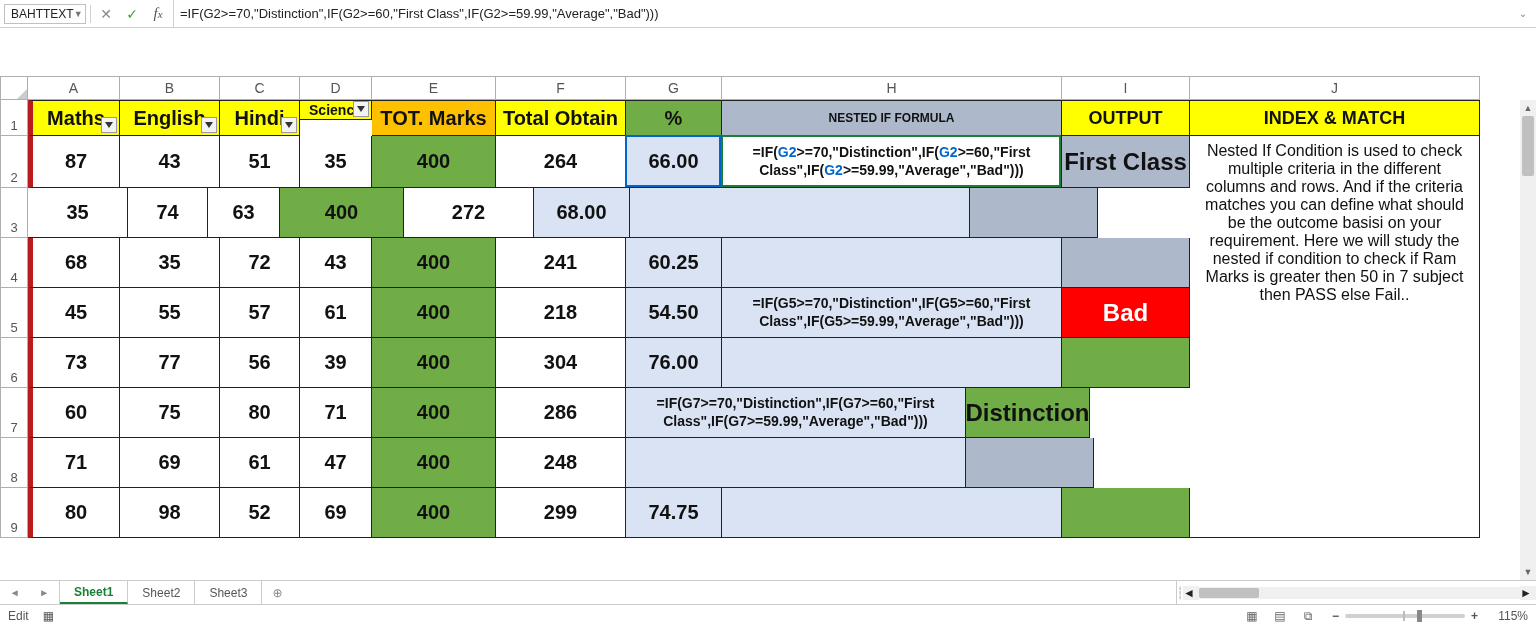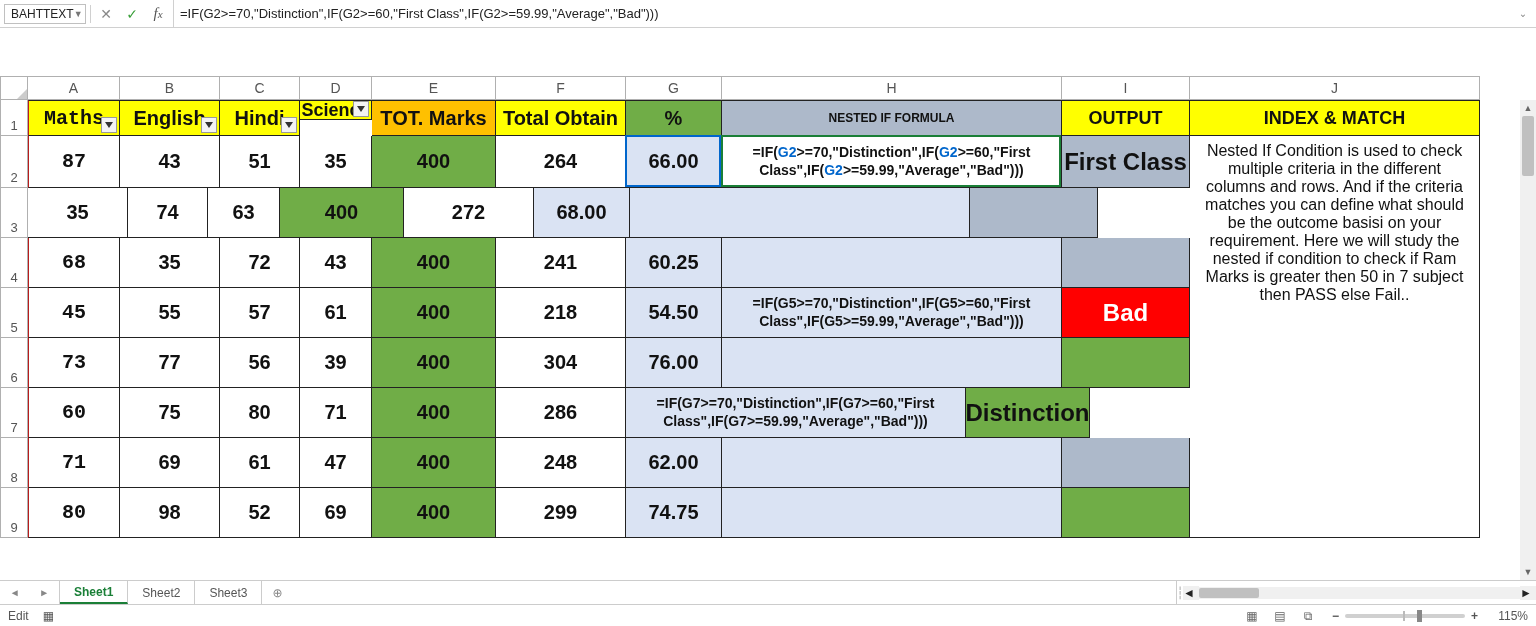--- a/index.html
+++ b/index.html
@@ -89,21 +89,21 @@
     font-family: "Comic Sans MS", cursive, sans-serif;
     font-size:20px; font-weight:bold;
     color:#111;
     background:#fff;
     position:relative;
     overflow:hidden;
   }
   .cell.header-row {
     border-top:1px solid #222;
   }
-  .cell.first-col { border-left:1px solid #b91c1c;font-family:Liberation Mono, monospace; }
+  .cell.first-col { border-left:5px solid #b91c1c; }
   .hdr-yellow { background:#ffff00; }
   .hdr-orange { background:#ffc000; }
   .hdr-green  { background:#70ad47; }
   .hdr-blue   { background:#adb9ca; }
   .col-E-body { background:#70ad47; }
   .col-G-body { background:#dae3f3; }
   .col-H-body { background:#dae3f3; font-family:Arial,sans-serif; font-size:14px; font-weight:bold; text-align:center; padding:2px 6px; line-height:1.25; }
   .col-I-body { background:#adb9ca; font-size:24px; }
   .col-J-body { background:#fff; font-family:"Comic Sans MS",cursive,sans-serif; font-size:16px; font-weight:normal; align-items:flex-start; padding:6px 10px; text-align:center; }
   .out-bad { background:#ff0000 !important; color:#fff; }
@@ -256,21 +256,21 @@
           <div class="row-h" style="height: 50px;">6</div>
           <div class="row-h" style="height: 50px;">7</div>
           <div class="row-h" style="height: 50px;">8</div>
           <div class="row-h" style="height: 50px;">9</div>
         </div>
         <div class="cells">
           <div class="row" style="height: 36px;">
             <div class="cell first-col header-row hdr-yellow" style="width: 92px; height: 36px; font-size: 20px;">Maths<div class="filter-arrow"></div></div>
             <div class="cell header-row hdr-yellow" style="width: 100px; height: 36px; font-size: 20px;">English<div class="filter-arrow"></div></div>
             <div class="cell header-row hdr-yellow" style="width: 80px; height: 36px; font-size: 20px;">Hindi<div class="filter-arrow"></div></div>
-            <div class="cell header-row hdr-yellow" style="width: 72px; height: 20px; font-size: 18px;">Science<div class="filter-arrow"></div></div>
+            <div class="cell header-row hdr-yellow" style="width: 72px; height: 20px; font-size: 14px;">Science<div class="filter-arrow"></div></div>
             <div class="cell header-row hdr-orange" style="width: 124px; height: 36px; font-size: 20px;">TOT. Marks</div>
             <div class="cell header-row hdr-yellow" style="width: 130px; height: 36px; font-size: 20px;">Total Obtain</div>
             <div class="cell header-row hdr-green" style="width: 96px; height: 36px; font-size: 20px;">%</div>
             <div class="cell header-row hdr-blue" style="width: 340px; height: 36px; font-size: 12px;">NESTED IF FORMULA</div>
             <div class="cell header-row hdr-yellow" style="width: 128px; height: 36px; font-size: 18px;">OUTPUT</div>
             <div class="cell header-row hdr-yellow" style="width: 290px; height: 36px; font-size: 18px;">INDEX &amp; MATCH</div>
           </div>
           <div class="row" style="height: 52px;">
             <div class="cell first-col" style="width: 92px; height: 52px;">87</div>
             <div class="cell" style="width: 100px; height: 52px;">43</div>
@@ -338,21 +338,20 @@
             <div class="cell col-H-body" style="width: 340px; height: 50px;">=IF(G7&gt;=70,"Distinction",IF(G7&gt;=60,"First Class",IF(G7&gt;=59.99,"Average","Bad")))</div>
             <div class="cell col-I-body out-dist" style="width: 124px; height: 50px;">Distinction</div>
           </div>
           <div class="row" style="height: 50px;">
             <div class="cell first-col" style="width: 92px; height: 50px;">71</div>
             <div class="cell" style="width: 100px; height: 50px;">69</div>
             <div class="cell" style="width: 80px; height: 50px;">61</div>
             <div class="cell" style="width: 72px; height: 50px;">47</div>
             <div class="cell col-E-body" style="width: 124px; height: 50px;">400</div>
             <div class="cell" style="width: 130px; height: 50px;">248</div>
-            <div class="cell col-G-body" style="width: 96px; height: 50px;">62.00</div>
             <div class="cell col-H-body" style="width: 340px; height: 50px;"></div>
             <div class="cell col-I-body" style="width: 128px; height: 50px;"></div>
           </div>
           <div class="row" style="height: 50px;">
             <div class="cell first-col" style="width: 92px; height: 50px;">80</div>
             <div class="cell" style="width: 100px; height: 50px;">98</div>
             <div class="cell" style="width: 80px; height: 50px;">52</div>
             <div class="cell" style="width: 72px; height: 50px;">69</div>
             <div class="cell col-E-body" style="width: 124px; height: 50px;">400</div>
             <div class="cell" style="width: 130px; height: 50px;">299</div>

